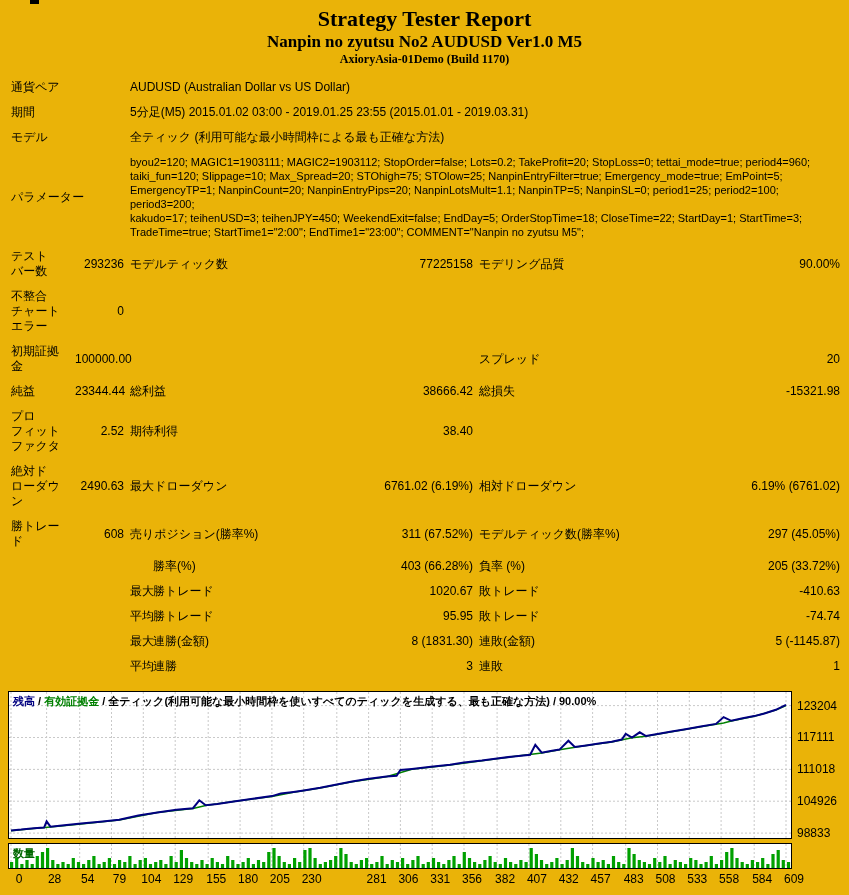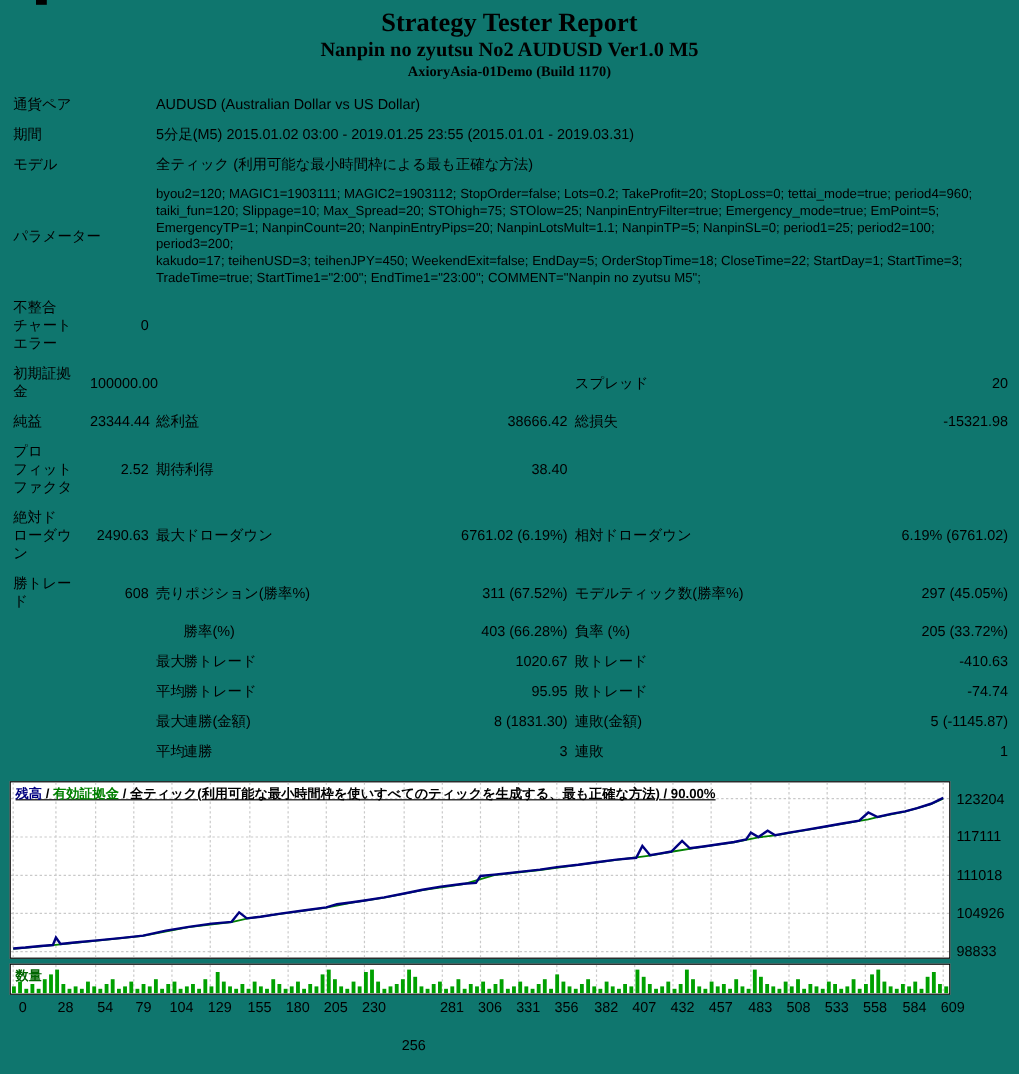--- a/index.html
+++ b/index.html
@@ -1,35 +1,35 @@
 <!DOCTYPE html>
 <html><head>
 <meta charset="utf-8">
 <style>
   html,body{margin:0;padding:0;background:#fff;}
   body{font-family:"Liberation Sans",sans-serif;color:#000;}
-  .page{position:relative;width:849px;height:895px;background:#0f766e;overflow:hidden;}
+  .page{position:relative;width:849px;height:895px;background:#eab308;overflow:hidden;}
   .artifact{position:absolute;left:30px;top:0;width:9px;height:4px;background:#000;}
   .hdr{text-align:center;font-family:"Liberation Serif",serif;font-weight:bold;}
   .t1{font-size:22px;padding-top:6px;line-height:26px;}
   .t2{font-size:17px;line-height:20px;}
   .t3{font-size:12px;line-height:15px;}
   table.rep{border-collapse:collapse;table-layout:fixed;width:835px;margin:8px 0 0 8px;font-size:12px;}
   table.rep td{padding:5px 3px;vertical-align:middle;line-height:15px;}
   td.lbl{white-space:pre-line;}
   td.num{text-align:right;white-space:nowrap;}
   td.lbl3,td.lbl5{white-space:nowrap;overflow:visible;}
   td.fullval{white-space:pre-line;}
   td.fullval.small{font-size:11px;line-height:14px;}
   .pfx{display:inline-block;width:23px;}
   .chart-area{position:relative;margin:12px 0 0 8px;width:841px;}
   .cbox{position:relative;width:782px;border:1px solid #000;background:#fff;overflow:hidden;}
   .line-box{height:146px;}
   .bar-box{height:24px;margin-top:4px;}
-  .legend{position:absolute;left:4px;top:2px;font-size:11px;font-weight:bold;white-space:nowrap;text-decoration:underline;}
+  .legend{position:absolute;left:4px;top:2px;font-size:11px;font-weight:bold;white-space:nowrap;}
   .vol-label{position:absolute;left:4px;top:2px;font-size:11px;font-weight:bold;color:#006600;}
   .ybox{position:absolute;left:789px;top:0;width:52px;height:148px;}
   .ylab{position:absolute;left:0;font-size:12px;white-space:nowrap;}
   .xrow{position:relative;width:800px;height:16px;margin-top:2px;}
   .xlab{position:absolute;top:1px;font-size:12px;transform:translateX(-50%);white-space:nowrap;}
   svg{display:block;}
 </style>
 </head>
 <body>
 
@@ -64,20 +64,29 @@
           <td class="lbl" colspan="2">モデル</td>
           <td class="fullval" colspan="4">全ティック (利用可能な最小時間枠による最も正確な方法)</td>
         </tr>
         <tr>
           <td class="lbl" colspan="2">パラメーター</td>
           <td class="fullval small" colspan="4">byou2=120; MAGIC1=1903111; MAGIC2=1903112; StopOrder=false; Lots=0.2; TakeProfit=20; StopLoss=0; tettai_mode=true; period4=960;
 taiki_fun=120; Slippage=10; Max_Spread=20; STOhigh=75; STOlow=25; NanpinEntryFilter=true; Emergency_mode=true; EmPoint=5;
 EmergencyTP=1; NanpinCount=20; NanpinEntryPips=20; NanpinLotsMult=1.1; NanpinTP=5; NanpinSL=0; period1=25; period2=100; period3=200;
 kakudo=17; teihenUSD=3; teihenJPY=450; WeekendExit=false; EndDay=5; OrderStopTime=18; CloseTime=22; StartDay=1; StartTime=3;
 TradeTime=true; StartTime1="2:00"; EndTime1="23:00"; COMMENT="Nanpin no zyutsu M5";</td>
+        </tr>
+        <tr>
+          <td class="lbl">テスト
+バー数</td>
+          <td class="num">293236</td>
+          <td class="lbl3">モデルティック数</td>
+          <td class="num">77225158</td>
+          <td class="lbl5">モデリング品質</td>
+          <td class="num">90.00%</td>
         </tr>
         <tr>
           <td class="lbl">不整合
 チャート
 エラー</td>
           <td class="num">0</td>
           <td class="lbl3"></td>
           <td class="num"></td>
           <td class="lbl5"></td>
           <td class="num"></td>

